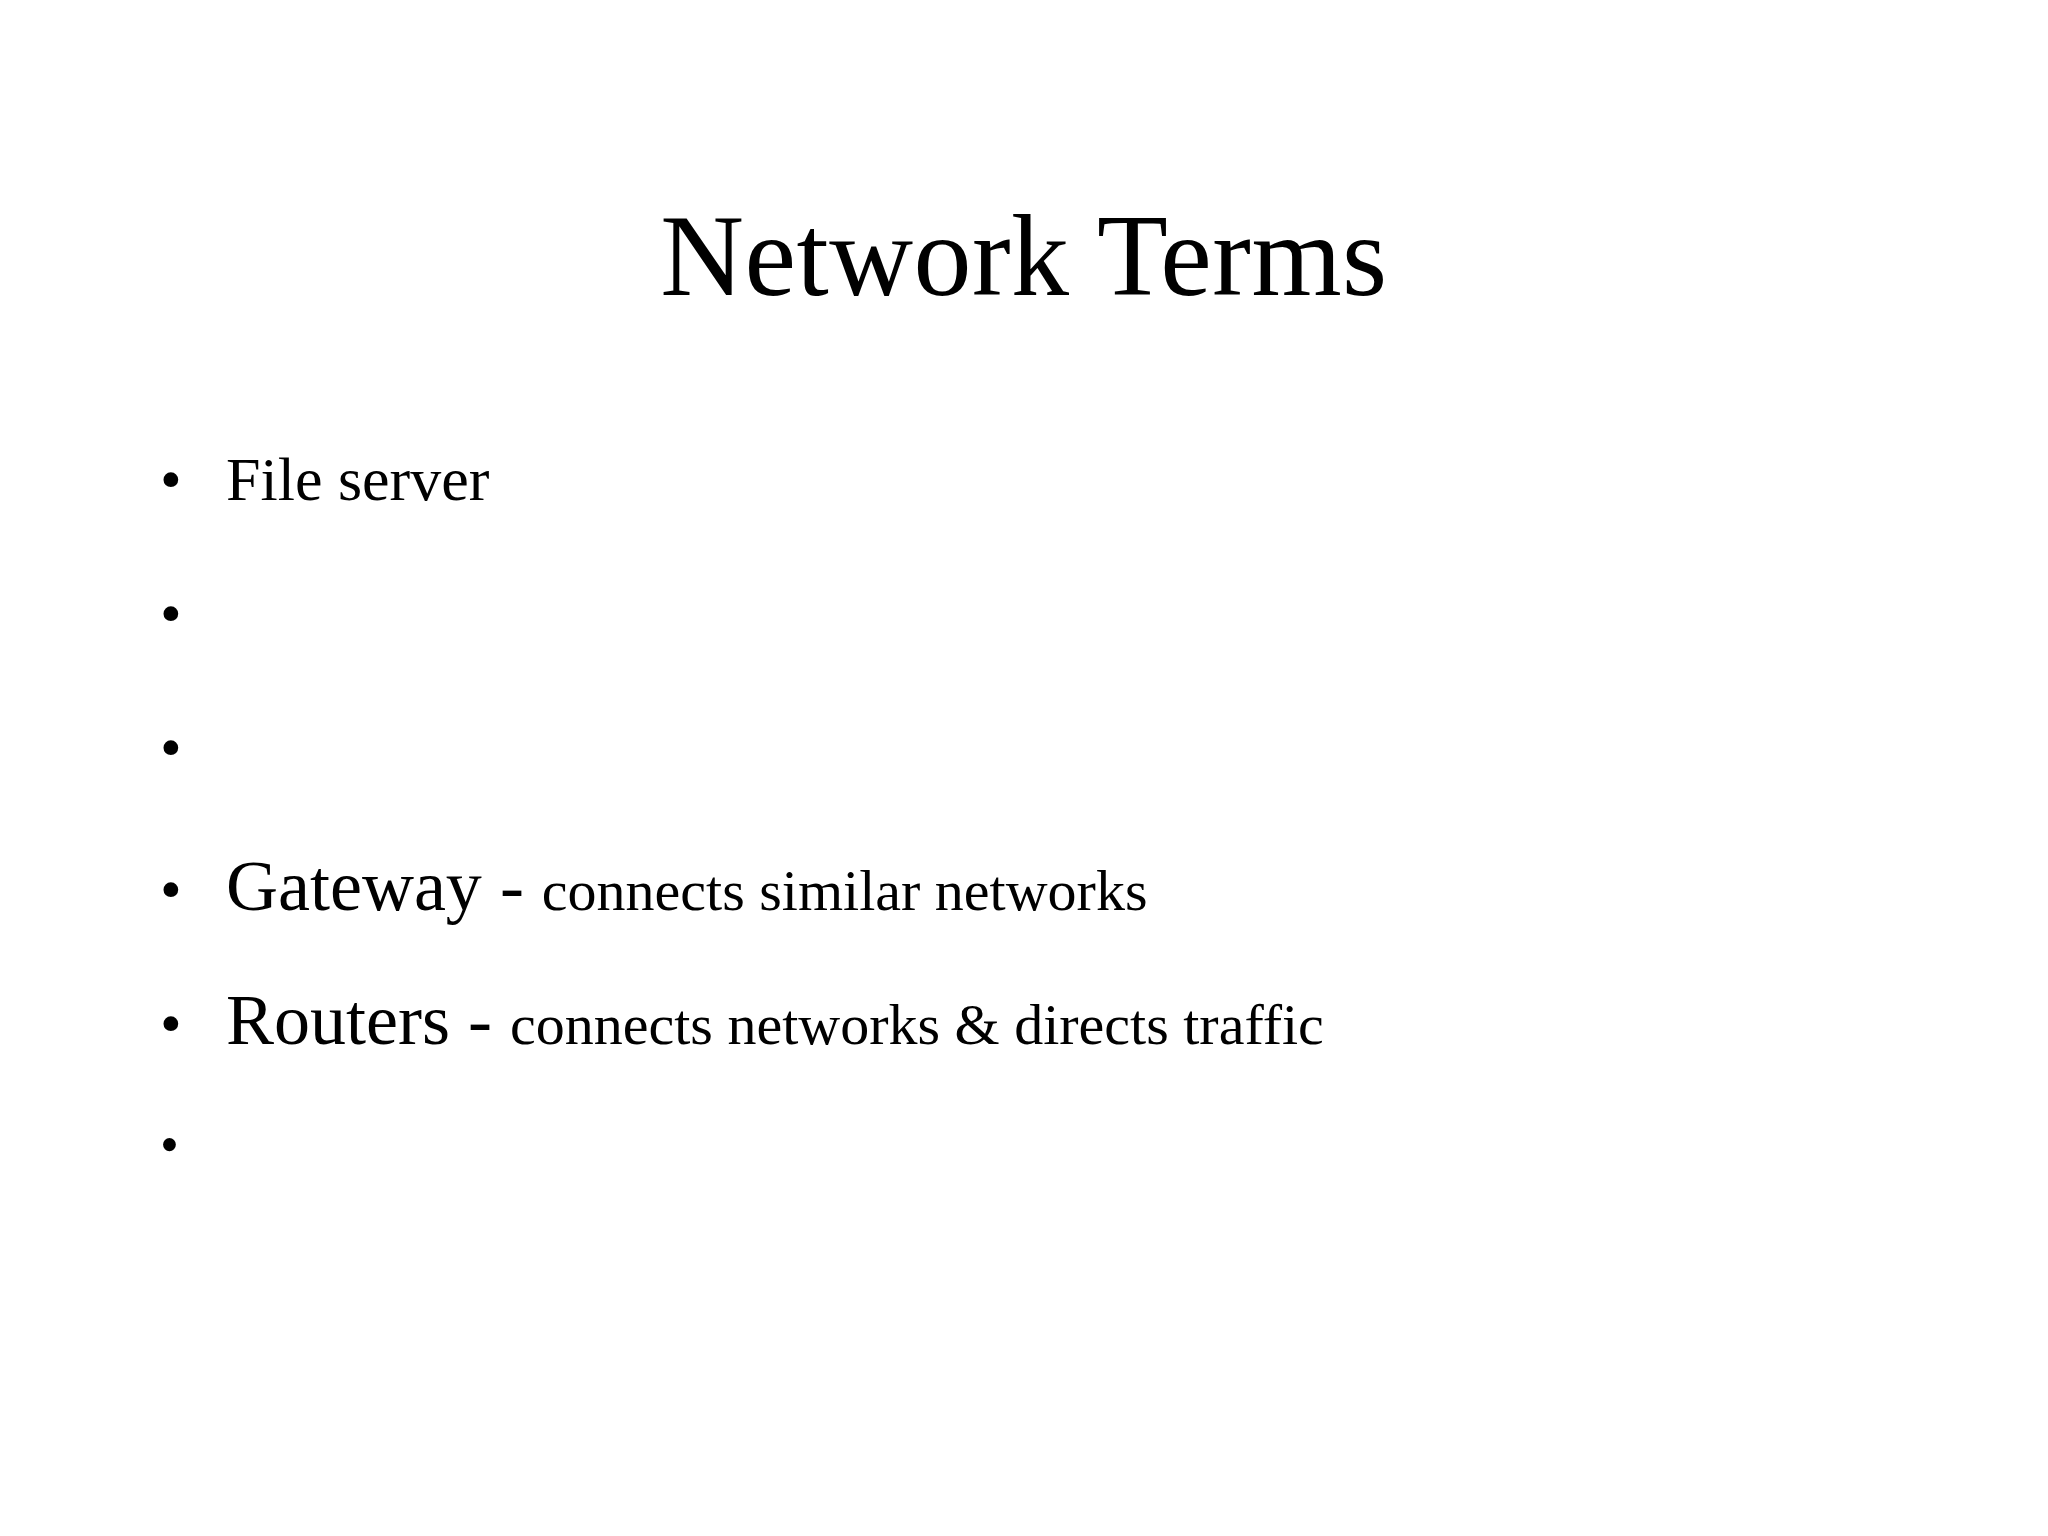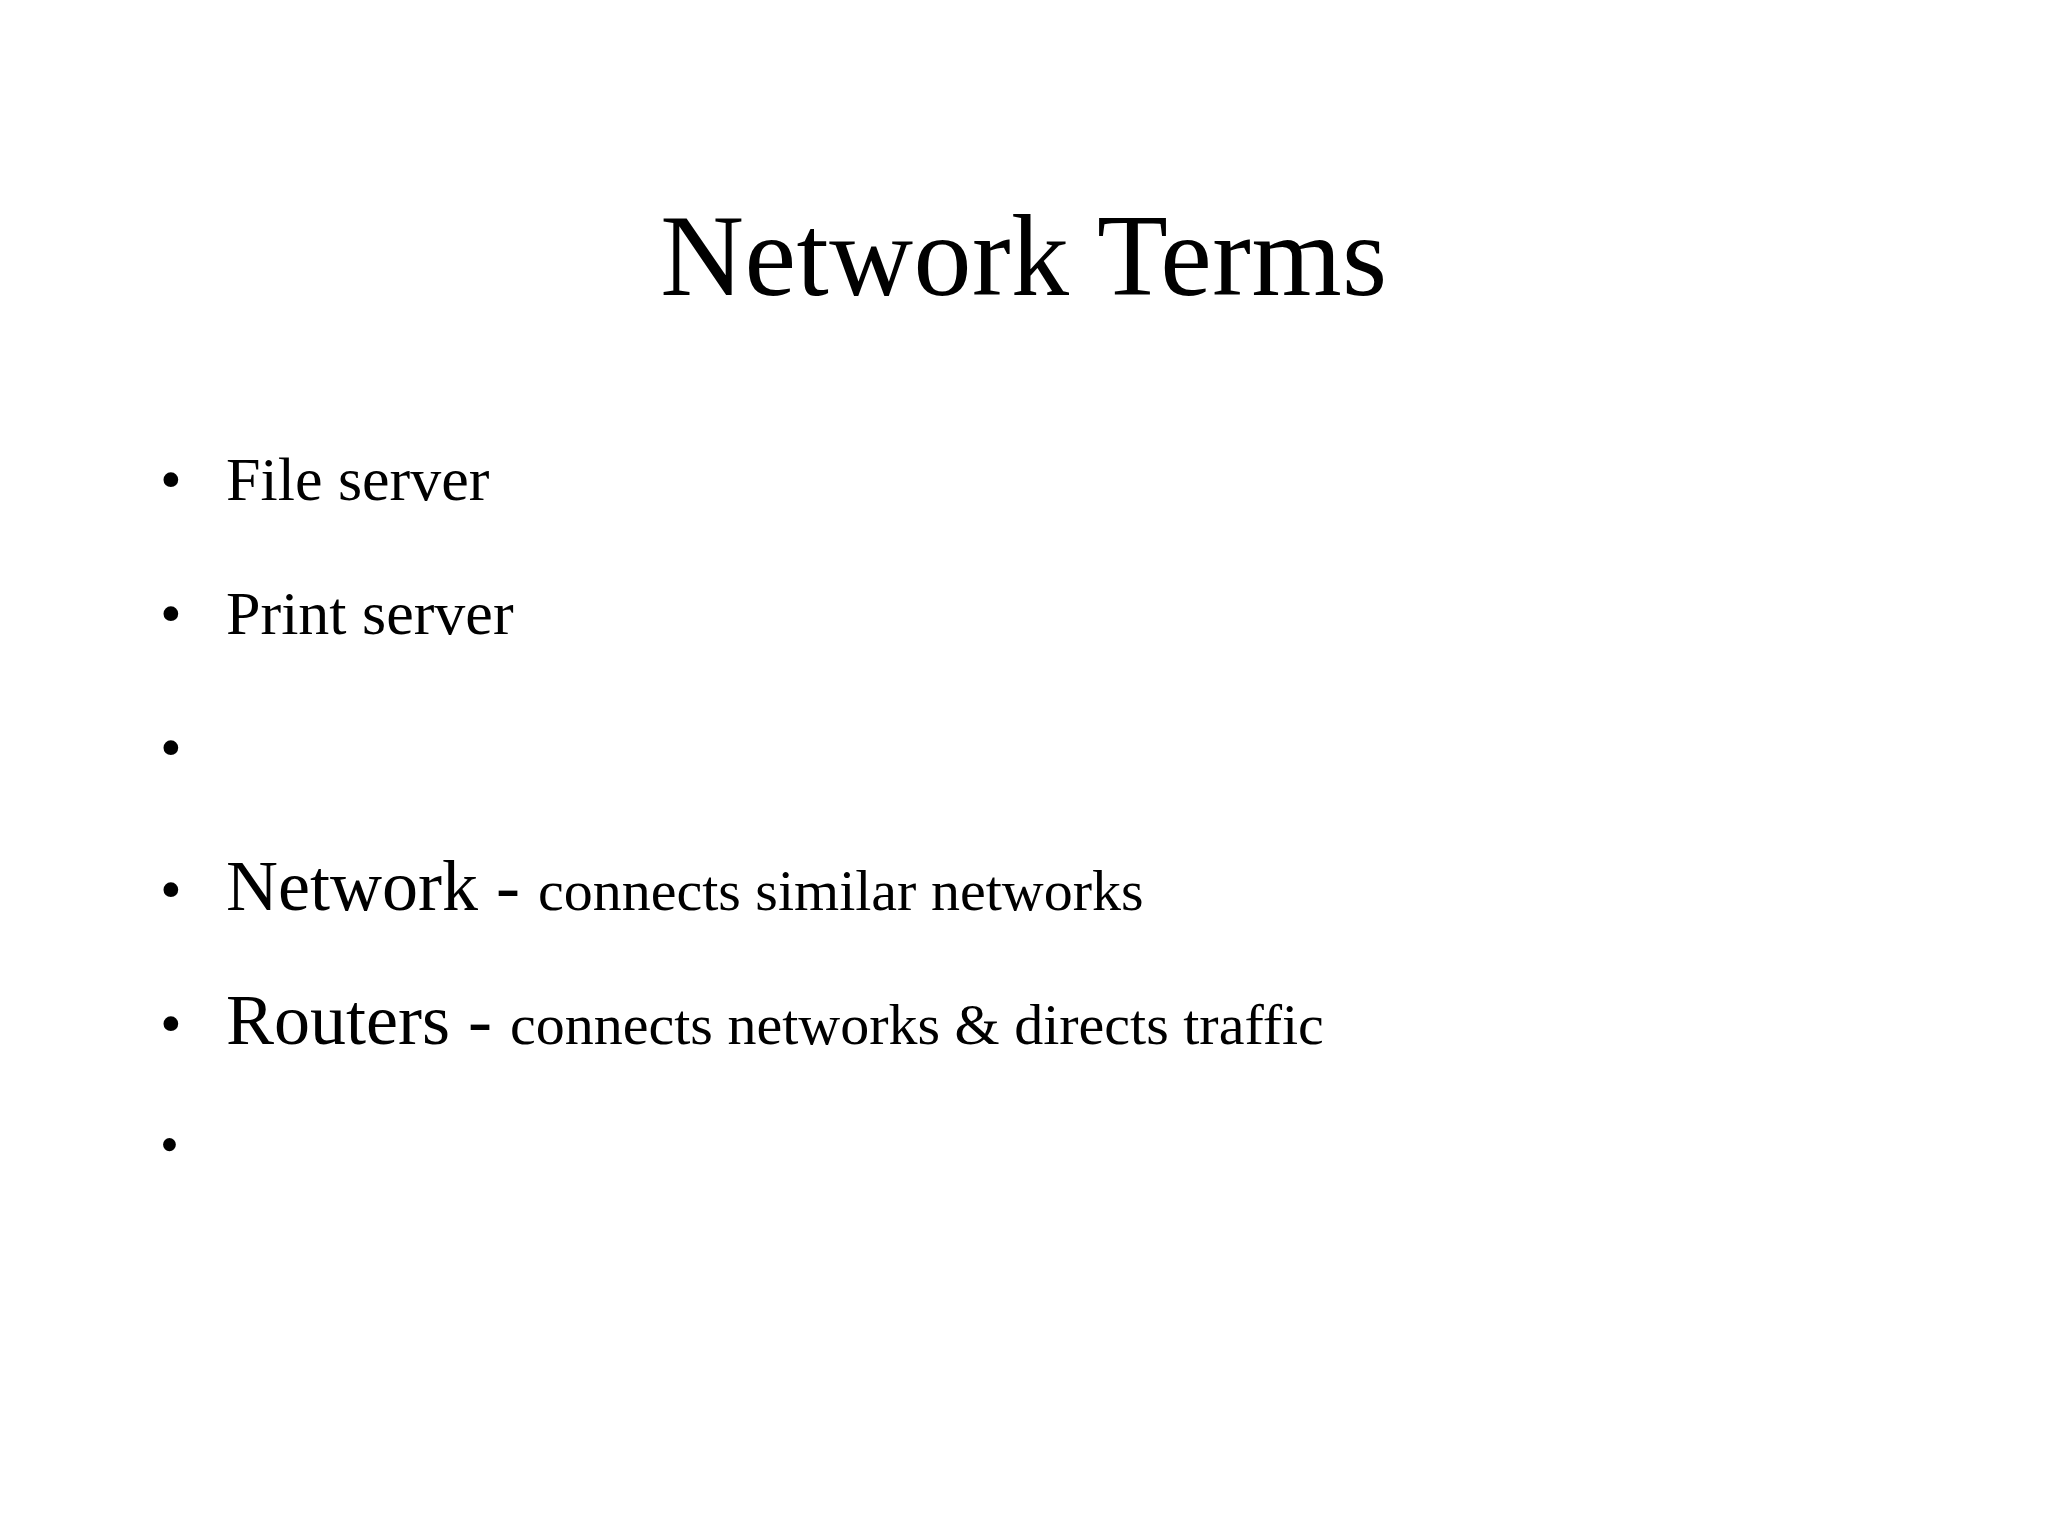--- a/index.html
+++ b/index.html
@@ -96,33 +96,30 @@
 
     <li class="bullet-row">
       <span class="bullet-marker">•</span>
       <span class="bullet-text">
         <span class="plain">File server</span>
       </span>
     </li>
 
     <li class="bullet-row">
       <span class="bullet-marker">•</span>
-      <span class="bullet-text">
-        <span class="plain">Print server</span>
-      </span>
     </li>
 
     <li class="bullet-row">
       <span class="bullet-marker">•</span>
     </li>
 
     <li class="bullet-row">
       <span class="bullet-marker">•</span>
       <span class="bullet-text">
-        <span class="term">Network</span><span class="term"> - </span><span class="definition">connects similar networks</span>
+        <span class="term">Gateway</span><span class="term"> - </span><span class="definition">connects similar networks</span>
       </span>
     </li>
 
     <li class="bullet-row">
       <span class="bullet-marker">•</span>
       <span class="bullet-text">
         <span class="term">Routers</span><span class="term"> - </span><span class="definition">connects networks &amp; directs traffic</span>
       </span>
     </li>
 

